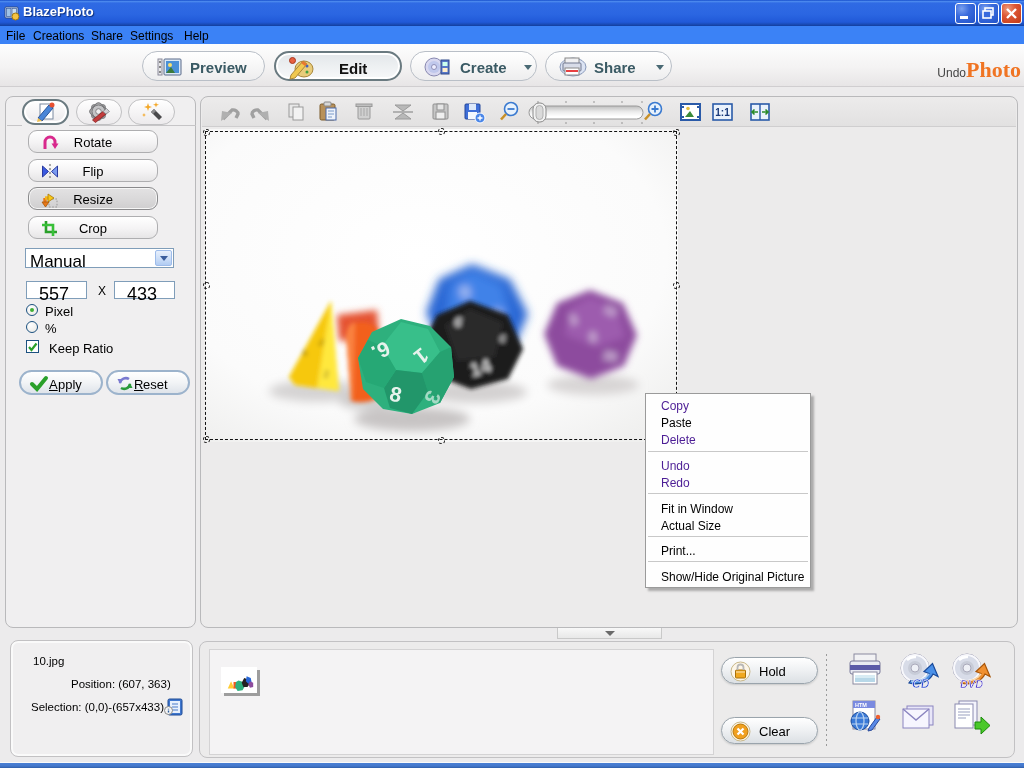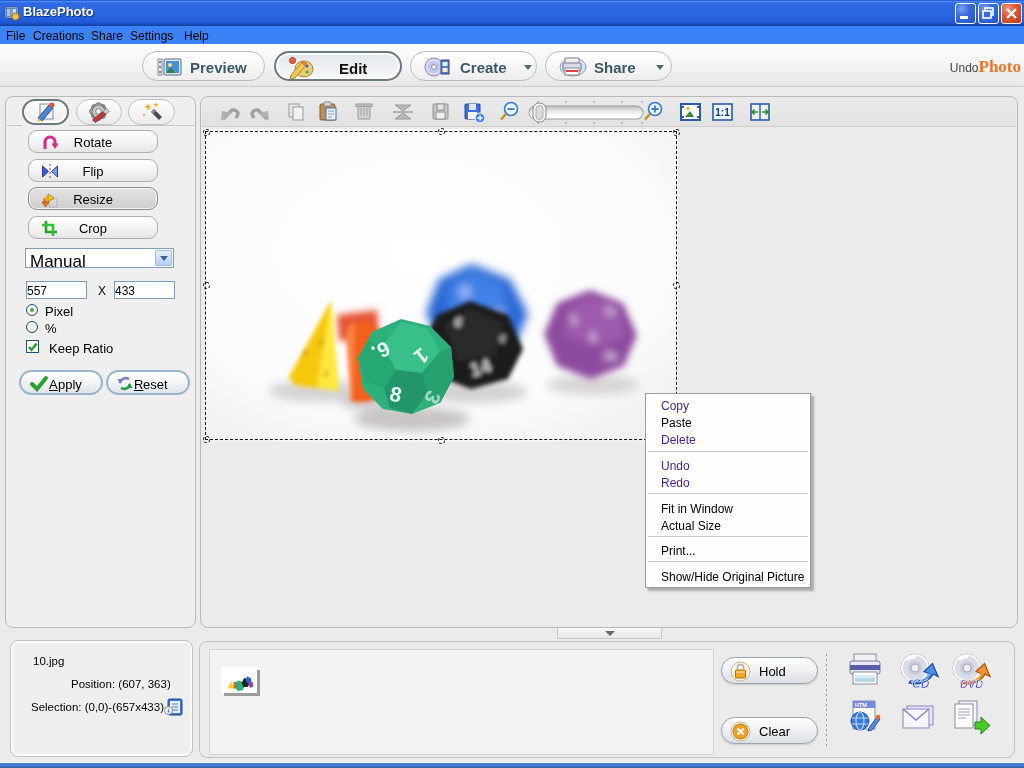--- a/index.html
+++ b/index.html
@@ -26,21 +26,21 @@
   background:linear-gradient(180deg,#fdfdfd 0%,#f4f3f3 55%,#e7e5e6 100%); border-bottom:1px solid #d0ced0; }
 .pillbtn { position:absolute; top:7px; height:30px; border:1px solid #b9bfc7; border-radius:15px;
   background:linear-gradient(180deg,#ffffff 0%,#f7f7f7 50%,#ededee 100%); }
 .pillbtn .lbl { position:absolute; top:7px; font-size:15px; font-weight:bold; color:#3a5a64; }
 .pillbtn .icon { position:absolute; top:3px; }
 #btnedit { border:2px solid #6a7a80; box-shadow:inset 0 0 0 2px #fff; background:linear-gradient(180deg,#e2e6e9 0%,#ecefF1 45%,#f7f8f9 100%); }
 #btnedit .lbl { color:#111; }
 .dd { position:absolute; top:13px; width:0; height:0; border-left:4px solid transparent; border-right:4px solid transparent; border-top:5px solid #4a6a74; }
 #logo { position:absolute; right:3px; top:13px; }
 #logoBlaze { font-size:12px; color:#444; }
-#logoPhoto { font-size:17px; font-weight:bold; color:#f07423; font-family:"Liberation Serif", serif; }
+#logoPhoto { font-size:22px; font-weight:bold; color:#f07423; font-family:"Liberation Serif", serif; }
 
 
 #leftpanel { position:absolute; left:5px; top:96px; width:191px; height:532px;
   background:#f0eff0; border:1px solid #b9b9bb; border-radius:8px 8px 8px 8px; }
 #canvaspanel { position:absolute; left:200px; top:96px; width:818px; height:532px;
   background:#eceBeb; border:1px solid #b9b9bb; border-radius:8px; }
 #canvastoolbar { position:absolute; left:1px; top:1px; width:814px; height:29px;
   background:linear-gradient(180deg,#eceBeb,#e2e1e1); border-bottom:1px solid #cfcecf; border-radius:8px 8px 0 0; }
 
 
@@ -57,21 +57,21 @@
 .sidebtn .ic { position:absolute; left:12px; top:3px; }
 #btnresize { background:linear-gradient(180deg,#e3e2e3 0%,#d9d8d9 55%,#cfcecf 100%); border:1px solid #8a8a8c; box-shadow:inset 0 0 0 1px #f6f6f6; }
 
 
 #combo { position:absolute; left:19px; top:151px; width:149px; height:20px; background:#fff; border:1px solid #7f9db9; }
 #combo .txt { position:absolute; left:4px; top:3px; font-size:17px; }
 #combo .btn { position:absolute; right:1px; top:1px; width:17px; height:16px;
   background:linear-gradient(180deg,#e8f0fc 0%,#cfe0f8 50%,#b1ccf3 100%); border:1px solid #9ebcea; border-radius:2px; }
 #combo .chev { position:absolute; right:5px; top:7px; width:0; height:0; border-left:4px solid transparent; border-right:4px solid transparent; border-top:5px solid #3a5d9c; }
 
-.field { position:absolute; top:184px; width:61px; height:18px; background:#fff; border:1px solid #7f9db9; font-size:12px; padding:2px 0 0 0; color:#000; }
+.field { position:absolute; top:184px; width:61px; height:18px; background:#fff; border:1px solid #7f9db9; font-size:18px; padding:2px 0 0 12px; color:#000; }
 #fld1 { left:20px; }
 #fld2 { left:108px; }
 #xlbl { position:absolute; left:92px; top:187px; font-size:12px; }
 
 .radio { position:absolute; left:20px; width:12px; height:12px; border-radius:50%; border:1px solid #1c5180; background:radial-gradient(circle at 35% 30%, #fefefe, #e8e8e4); }
 .radiodot { position:absolute; left:3px; top:3px; width:4px; height:4px; border-radius:50%; background:#3fae36; }
 .rlbl { position:absolute; left:39px; font-size:13px; }
 #check { position:absolute; left:20px; top:243px; width:13px; height:13px; border:1px solid #1c5180; background:#fff; }
 #check svg { display:block; margin:1px 0 0 0; }
 

